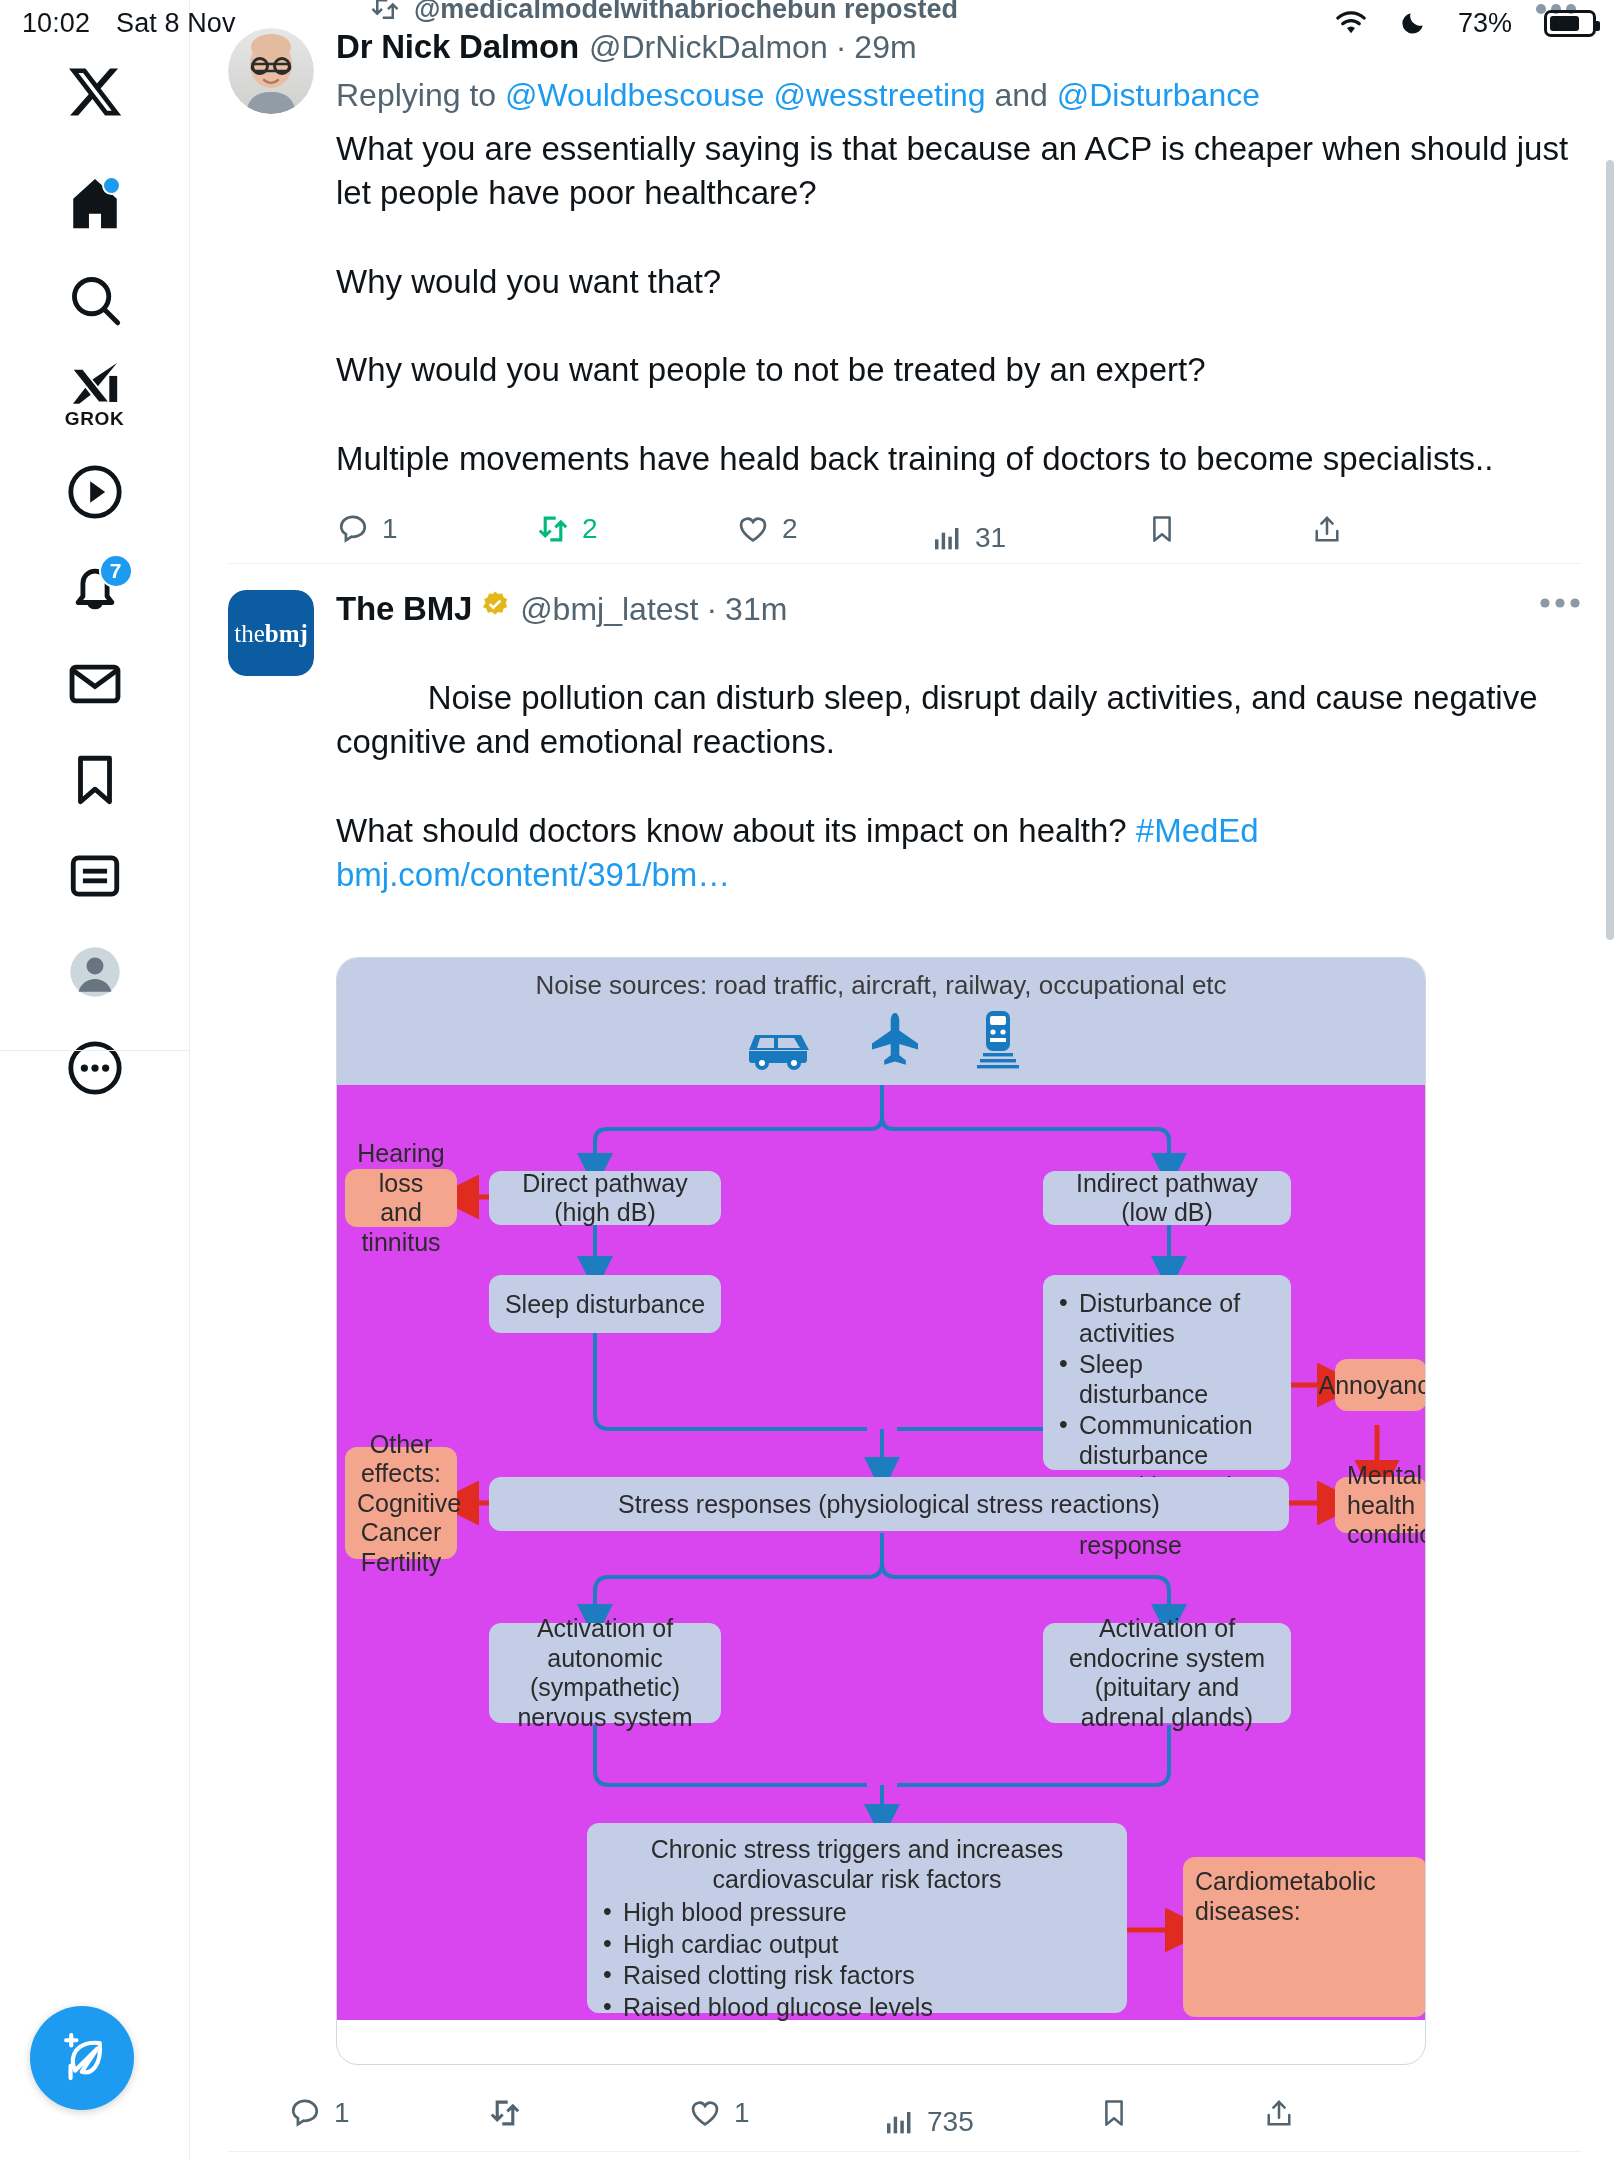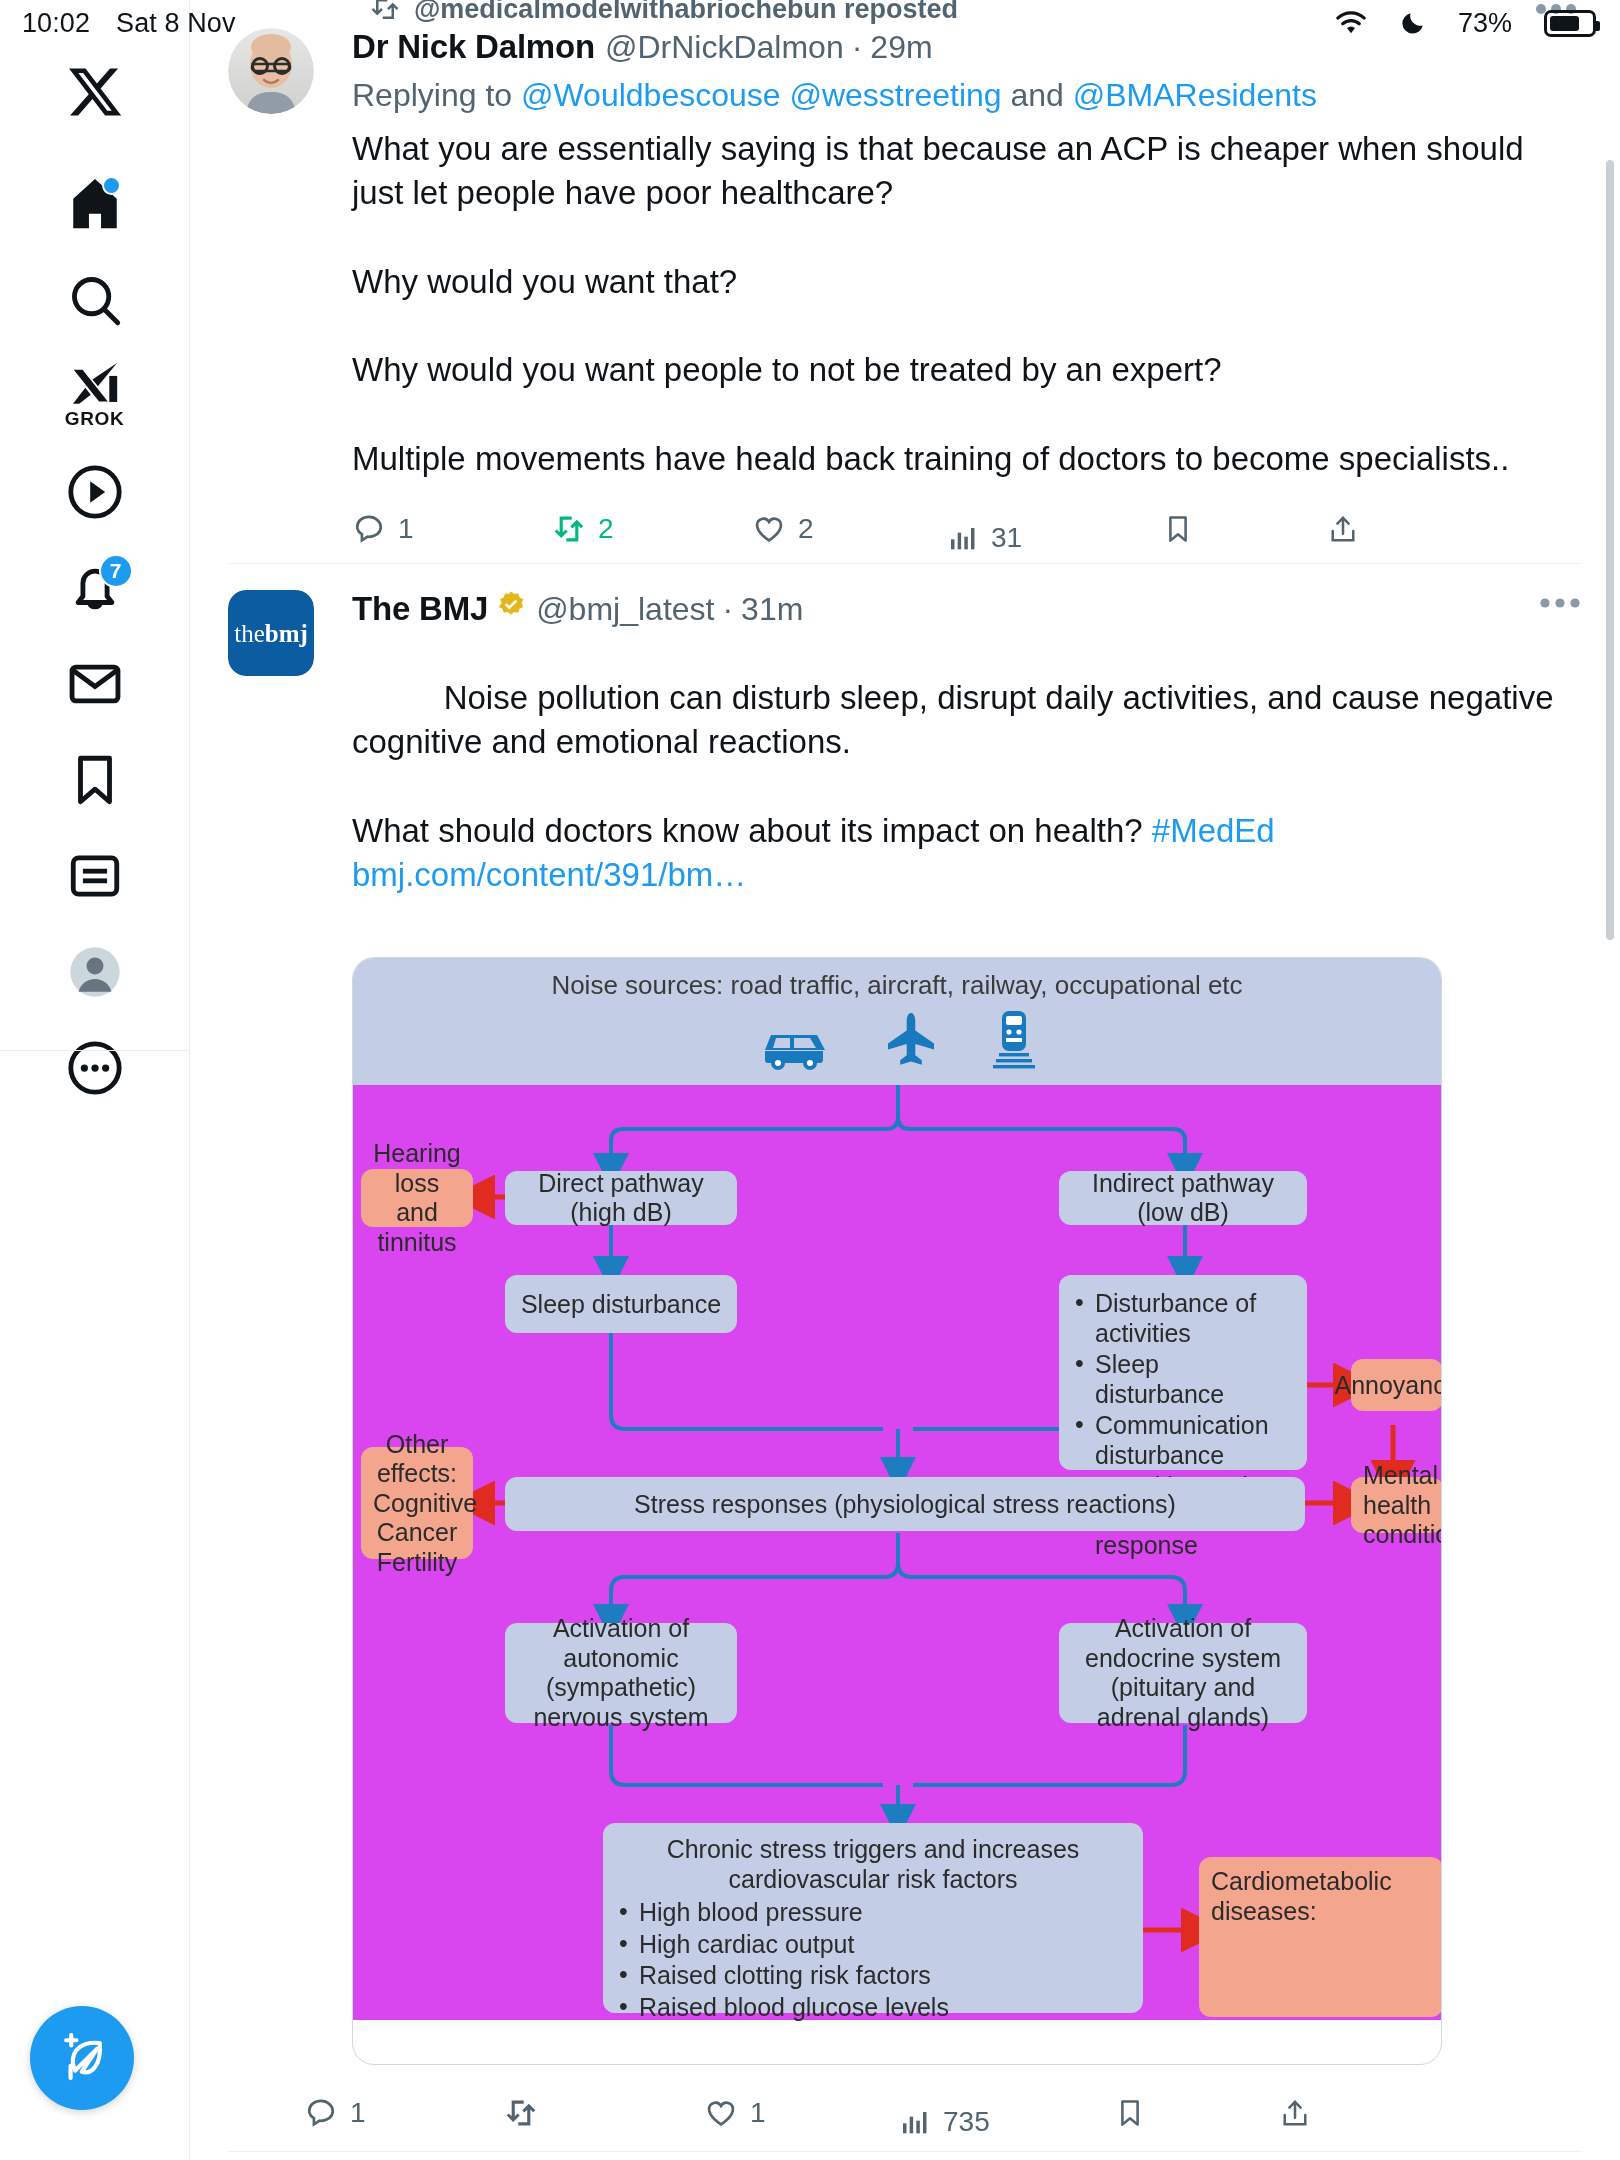--- a/index.html
+++ b/index.html
@@ -67,21 +67,21 @@
     overflow:hidden; background:#fff;
   }
   .repost-top{
     display:flex;align-items:center;gap:14px;
     padding:0 0 0 180px; height:30px; overflow:hidden;
     color:#536471;font-size:27px;font-weight:700;
     margin-top:-6px;
   }
   .repost-top .rt-ic{ flex:0 0 auto; }
   .tweet{ padding:0 38px 0 38px; }
-  .tweet-row{ display:flex; gap:38px; position:relative;}
+  .tweet-row{ display:flex; gap:22px; position:relative;}
   .avatar{ flex:0 0 auto; width:86px;height:86px;border-radius:50%; overflow:hidden; position:relative;}
   .tweet-body{ flex:1 1 auto; min-width:0; }
   .t-head{ display:flex; align-items:baseline; flex-wrap:wrap; }
   .t-name{ font-size:33px;font-weight:700;color:#0f1419;letter-spacing:-.2px;}
   .t-handle{ font-size:32px;color:#536471; margin-left:10px;}
   .t-dotsep{ color:#536471;font-size:32px;margin:0 8px;}
   .t-time{ font-size:32px;color:#536471;}
   .verified{ display:inline-block; width:30px;height:30px; margin-left:8px; vertical-align:-3px;}
   .more-ic{ position:absolute; right:0; top:4px; cursor:pointer;}
   .replying{ font-size:32px;color:#536471; margin-top:8px; line-height:1.35;}
@@ -284,21 +284,21 @@
         </div>
 
         <div class="t-head">
           <span class="t-name">Dr Nick Dalmon</span>
           <span class="t-handle">@DrNickDalmon</span>
           <span class="t-dotsep">·</span>
           <span class="t-time">29m</span>
         </div>
 
         <div class="replying">
-          <span>Replying to </span><a href="#">@Wouldbescouse</a> <a href="#">@wesstreeting</a> <span>and</span> <a href="#">@BMAResidents</a>
+          <span>Replying to </span><a href="#">@Wouldbescouse</a> <a href="#">@wesstreeting</a> <span>and</span> <a href="#">@Disturbance</a>
         </div>
 
         <div class="t-text">What you are essentially saying is that because an ACP is cheaper when should just let people have poor healthcare?
 
 Why would you want that?
 
 Why would you want people to not be treated by an expert?
 
 Multiple movements have heald back training of doctors to become specialists..</div>
 

